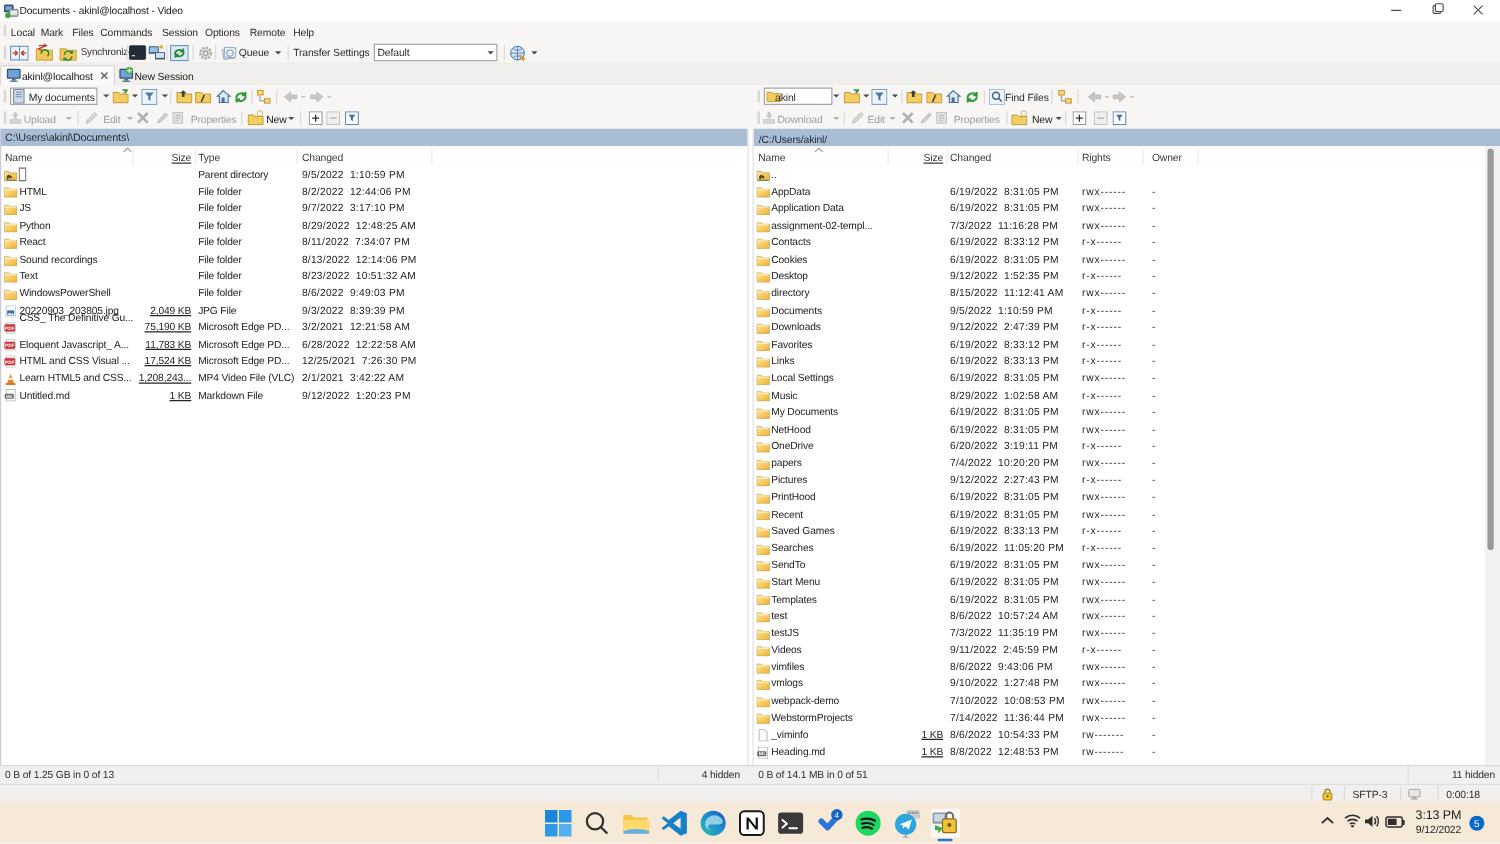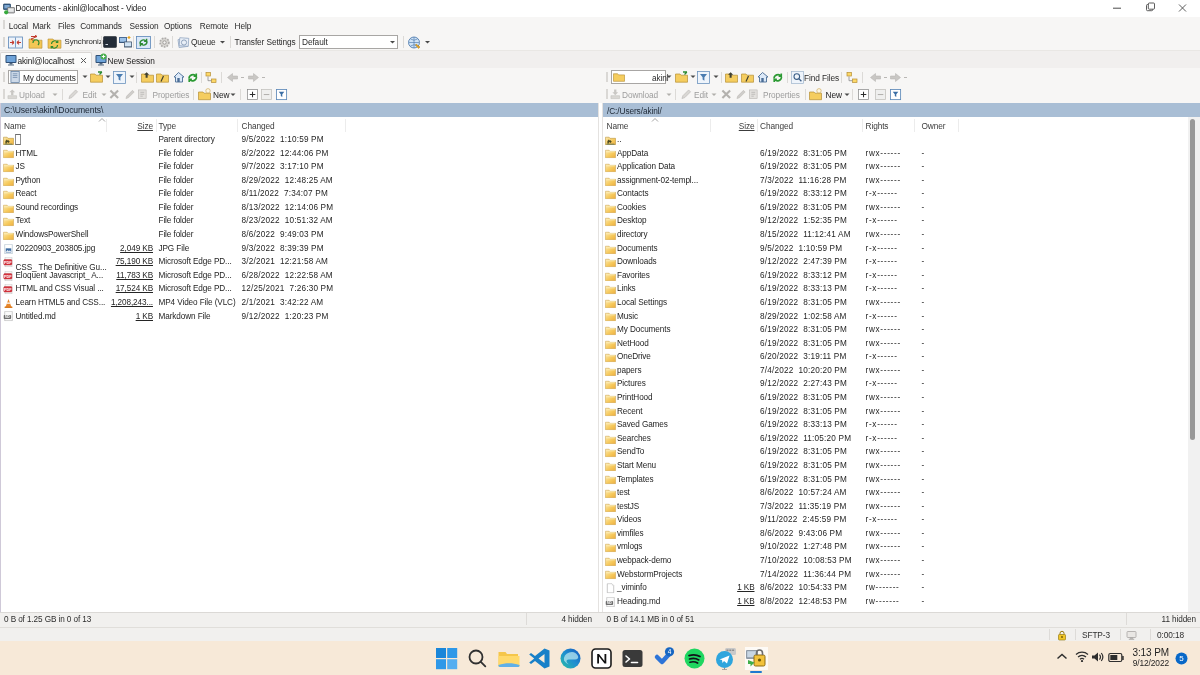--- a/index.html
+++ b/index.html
@@ -235,21 +235,21 @@
 <div class="abs" style="left:240.5px;top:76.5px;width:3px;height:1.2px;background:#b9b7b4"></div>
 <svg class="abs" style="left:247px;top:70.5px" width="13" height="13" viewBox="0 0 13 13">
     <path d="M11.5 6.5 l-5-4 v2.5 h-5 v3 h5 v2.5 z" fill="#c9c7c4" stroke="#b1afac" stroke-width="0.5"></path>
   </svg>
 <div class="abs" style="left:261.5px;top:76.5px;width:3px;height:1.2px;background:#b9b7b4"></div>
 <div class="abs" style="left:606px;top:71.5px;width:1.6px;height:10px;background:#dad8d5"></div>
 <div class="abs" style="left:611px;top:70px;width:55px;height:13.5px;background:#fff;border:1px solid #a8a6a4"></div>
 <svg class="abs" style="left:613px;top:70.5px" width="12" height="12" viewBox="0 0 13 13">
     <path d="M0.5 3 h4.5 l1 1.2 h6.5 v7 h-12 z" fill="#f5cd5f" stroke="#b68f35" stroke-width="0.7"></path>
   </svg>
-<span class="t" style="left:652px;top:72.5px">akinl</span>
+<span class="t" style="left:620px;top:72.5px">akinl</span>
 <svg class="abs" style="left:665.5px;top:74.5px" width="6" height="4">
     <path d="M0.5 0.5 l2.5 2.5 L5.5 0.5z" fill="#4a4a4a"></path>
   </svg>
 <svg class="abs" style="left:674.5px;top:70.5px" width="13" height="13" viewBox="0 0 13 13">
     <path d="M0.5 3 h4.5 l1 1.2 h6.5 v7 h-12 z" fill="#f5cd5f" stroke="#b68f35" stroke-width="0.7"></path>
     <path d="M8 1 h4 M12 1 l-2.5 2.5" stroke="#2c8a31" stroke-width="1.3" fill="none"></path>
   </svg>
 <svg class="abs" style="left:689.5px;top:74.5px" width="6" height="4">
     <path d="M0.5 0.5 l2.5 2.5 L5.5 0.5z" fill="#4a4a4a"></path>
   </svg>
@@ -485,21 +485,21 @@
 <svg class="ric" style="left:3px;top:243.52999999999997px" width="11" height="10.5" viewBox="0 0 12 11">
     <use href="#i-jpg"></use>
   </svg>
 <span class="rt" style="left:15.5px;top:241.64px">20220903_203805.jpg</span>
 <span class="rt rr" style="left:100px;top:241.64px;width:53px">2,049 KB</span>
 <span class="rt" style="left:158.5px;top:241.64px">JPG File</span>
 <span class="rt dt" style="left:241.5px;top:241.64px">9/3/2022&nbsp; 8:39:39 PM</span>
 <svg class="ric" style="left:3px;top:257.11px" width="11" height="10.5" viewBox="0 0 12 11">
     <use href="#i-pdf"></use>
   </svg>
-<span class="rt" style="left:15.5px;top:261px">CSS_ The Definitive Gu...</span>
+<span class="rt" style="left:15.5px;top:248px">CSS_ The Definitive Gu...</span>
 <span class="rt rr" style="left:100px;top:255.22px;width:53px">75,190 KB</span>
 <span class="rt" style="left:158.5px;top:255.22px">Microsoft Edge PD...</span>
 <span class="rt dt" style="left:241.5px;top:255.22px">3/2/2021&nbsp; 12:21:58 AM</span>
 <svg class="ric" style="left:3px;top:270.69000000000005px" width="11" height="10.5" viewBox="0 0 12 11">
     <use href="#i-pdf"></use>
   </svg>
 <span class="rt" style="left:15.5px;top:268.8px">Eloquent Javascript_ A...</span>
 <span class="rt rr" style="left:100px;top:268.8px;width:53px">11,783 KB</span>
 <span class="rt" style="left:158.5px;top:268.8px">Microsoft Edge PD...</span>
 <span class="rt dt" style="left:241.5px;top:268.8px">6/28/2022&nbsp; 12:22:58 AM</span>

